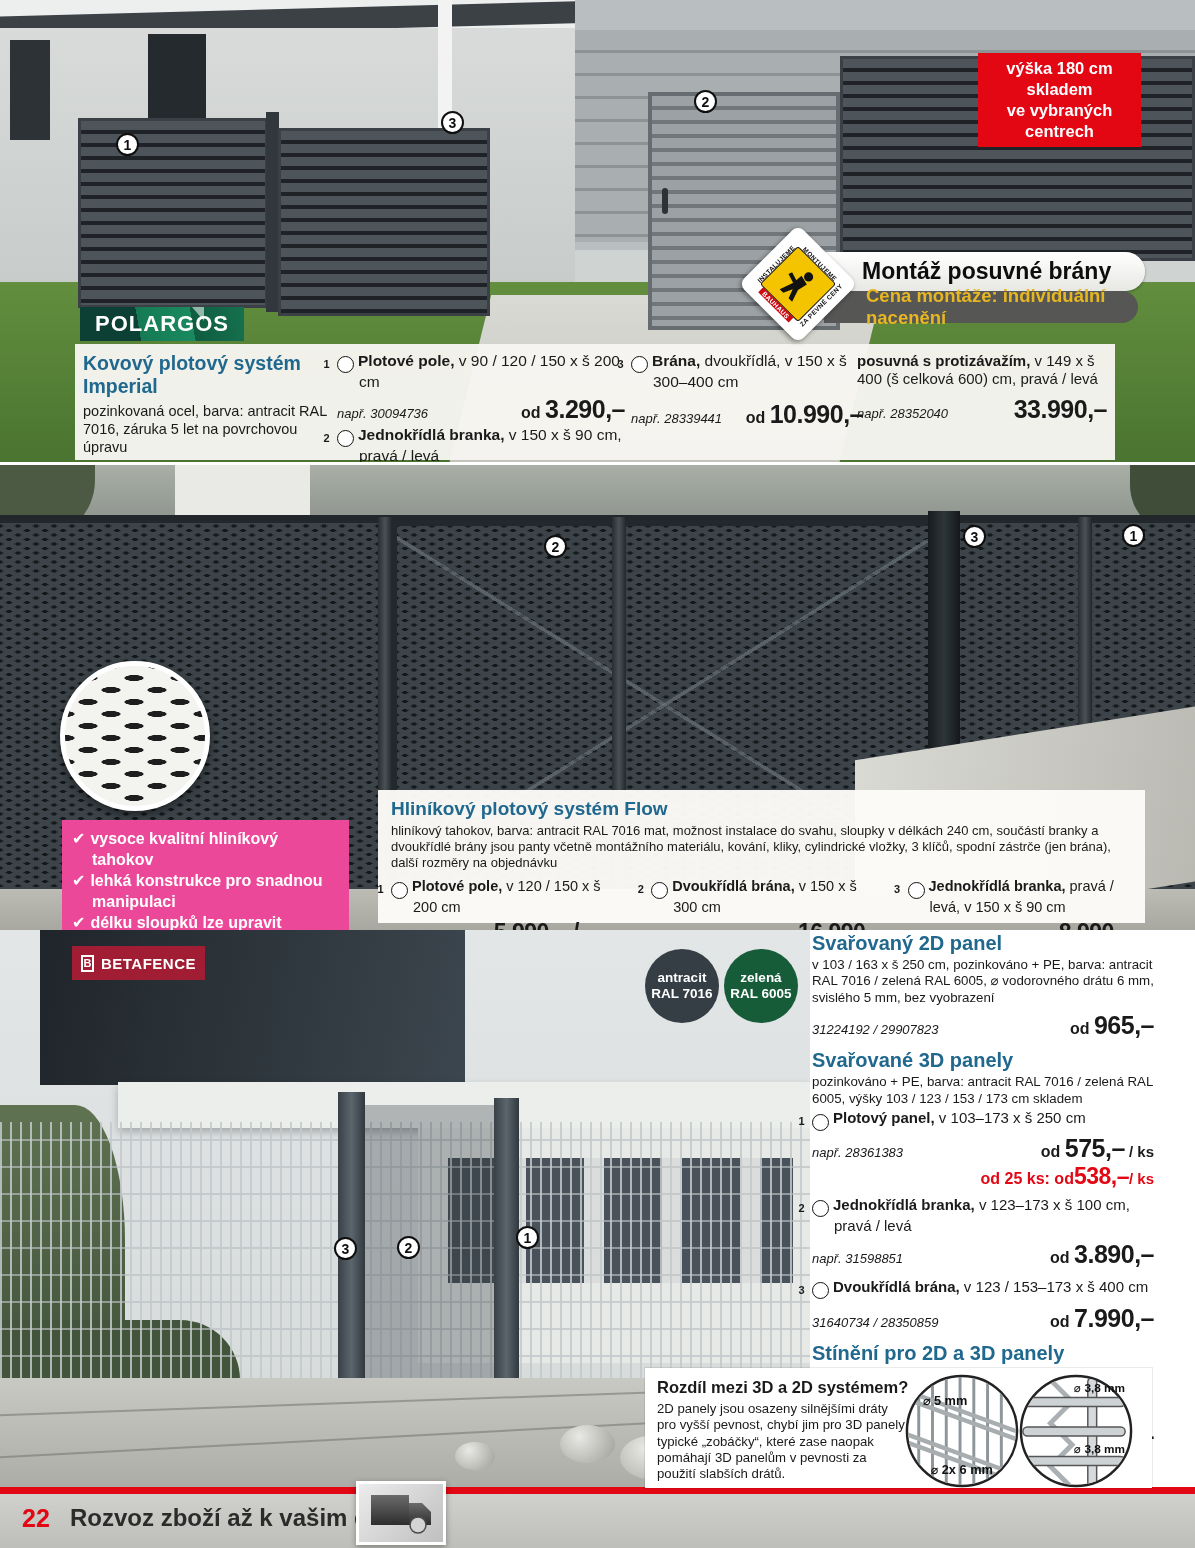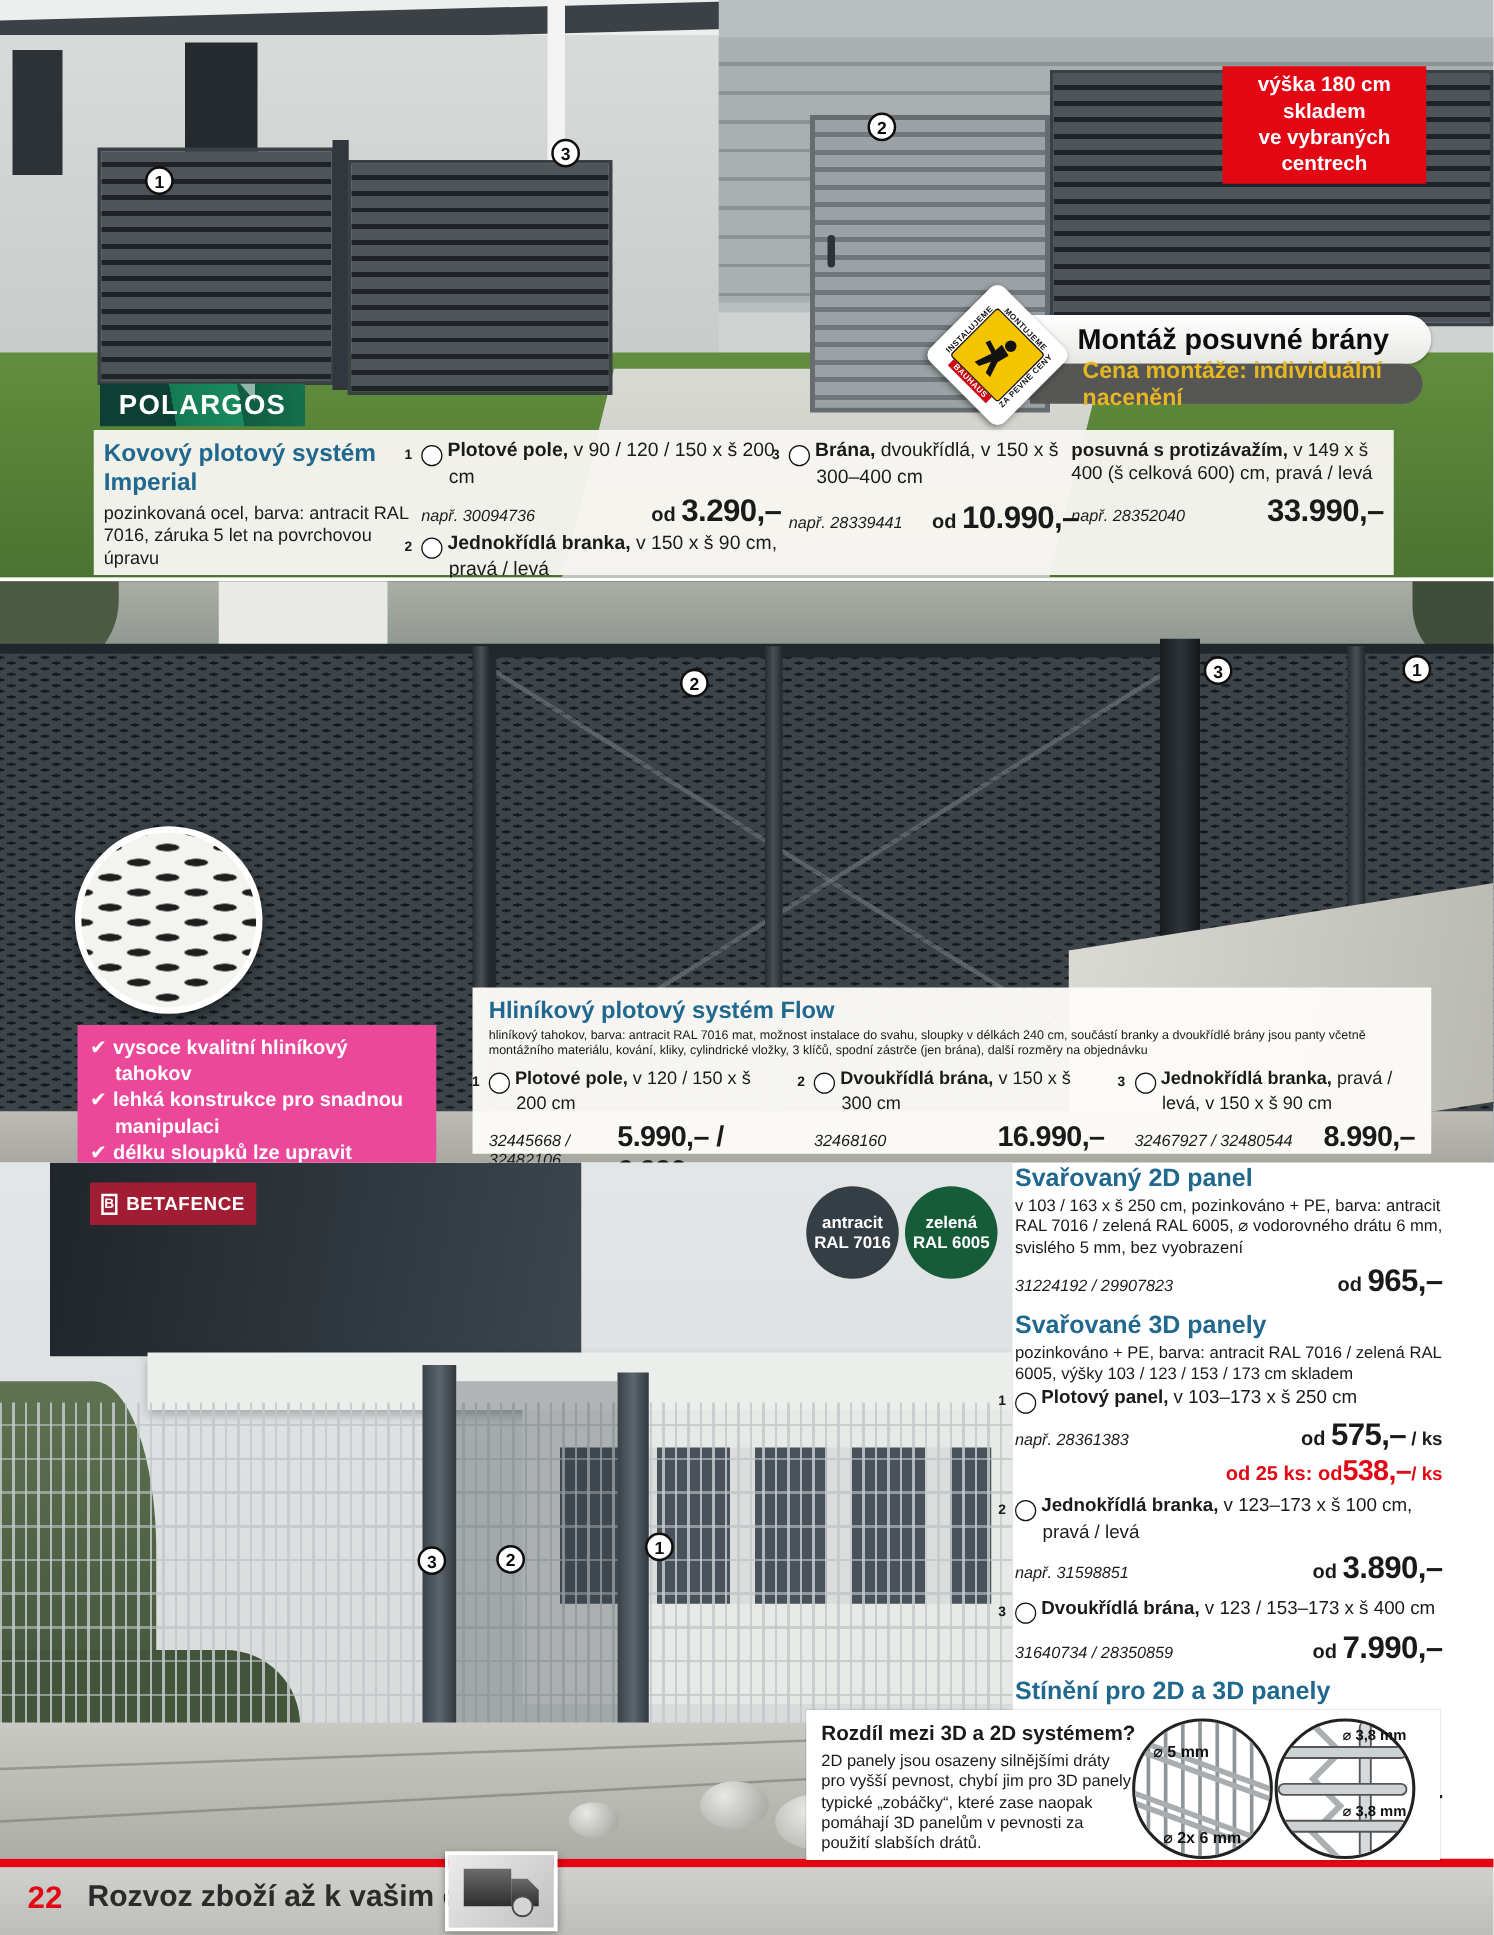--- a/index.html
+++ b/index.html
@@ -106,21 +106,21 @@
         radial-gradient(ellipse 16px 5px at 50% 50%, #1e1e1e 55%, transparent 63%);
       background-size:46px 24px,46px 24px; background-position:0 0,23px 12px; }
   .order-badge { position:absolute; left:988px; top:271px; width:157px; padding:5px 6px; font-size:15.5px; }
   .feat { position:absolute; left:62px; top:355px; width:287px; padding:8px 10px 9px; background:#ec4899; color:#fff;
       font-weight:bold; font-size:16px; line-height:1.32; z-index:7; }
   .feat div { padding-left:20px; text-indent:-20px; }
   .check { margin-right:5px; }
   .info2 { position:absolute; left:378px; top:325px; width:767px; height:133px; background:rgba(252,251,248,.97);
       padding:8px 13px 6px; z-index:5; }
   .info2 h2 { font-size:19px; margin-bottom:3px; }
-  .info2 .desc { font-size:10px; line-height:1.24; margin-bottom:7px; }
+  .info2 .desc { font-size:13px; line-height:1.24; margin-bottom:7px; }
   .i2-row { display:flex; gap:24px; }
   .i2-row .it-line { font-size:14.5px; }
   .i2-c1 { width:242px; } .i2-c2 { width:238px; } .i2-c3 { width:230px; }
   .i2-row .amt { font-size:23px; }
 
   
   .sec3 { position:absolute; left:0; top:930px; width:1195px; height:557px; background:#fff; }
   .p3 { position:absolute; left:0; top:0; width:810px; height:557px; overflow:hidden; background:linear-gradient(#e2e6e7,#d5d9d8); }
   .p3-win { position:absolute; left:40px; top:0; width:425px; height:155px; background:linear-gradient(100deg,#1f252a,#3c464e); }
   .p3-slab { position:absolute; left:118px; top:152px; width:692px; height:46px; background:#eceeec; box-shadow:0 4px 8px rgba(0,0,0,.25); }

